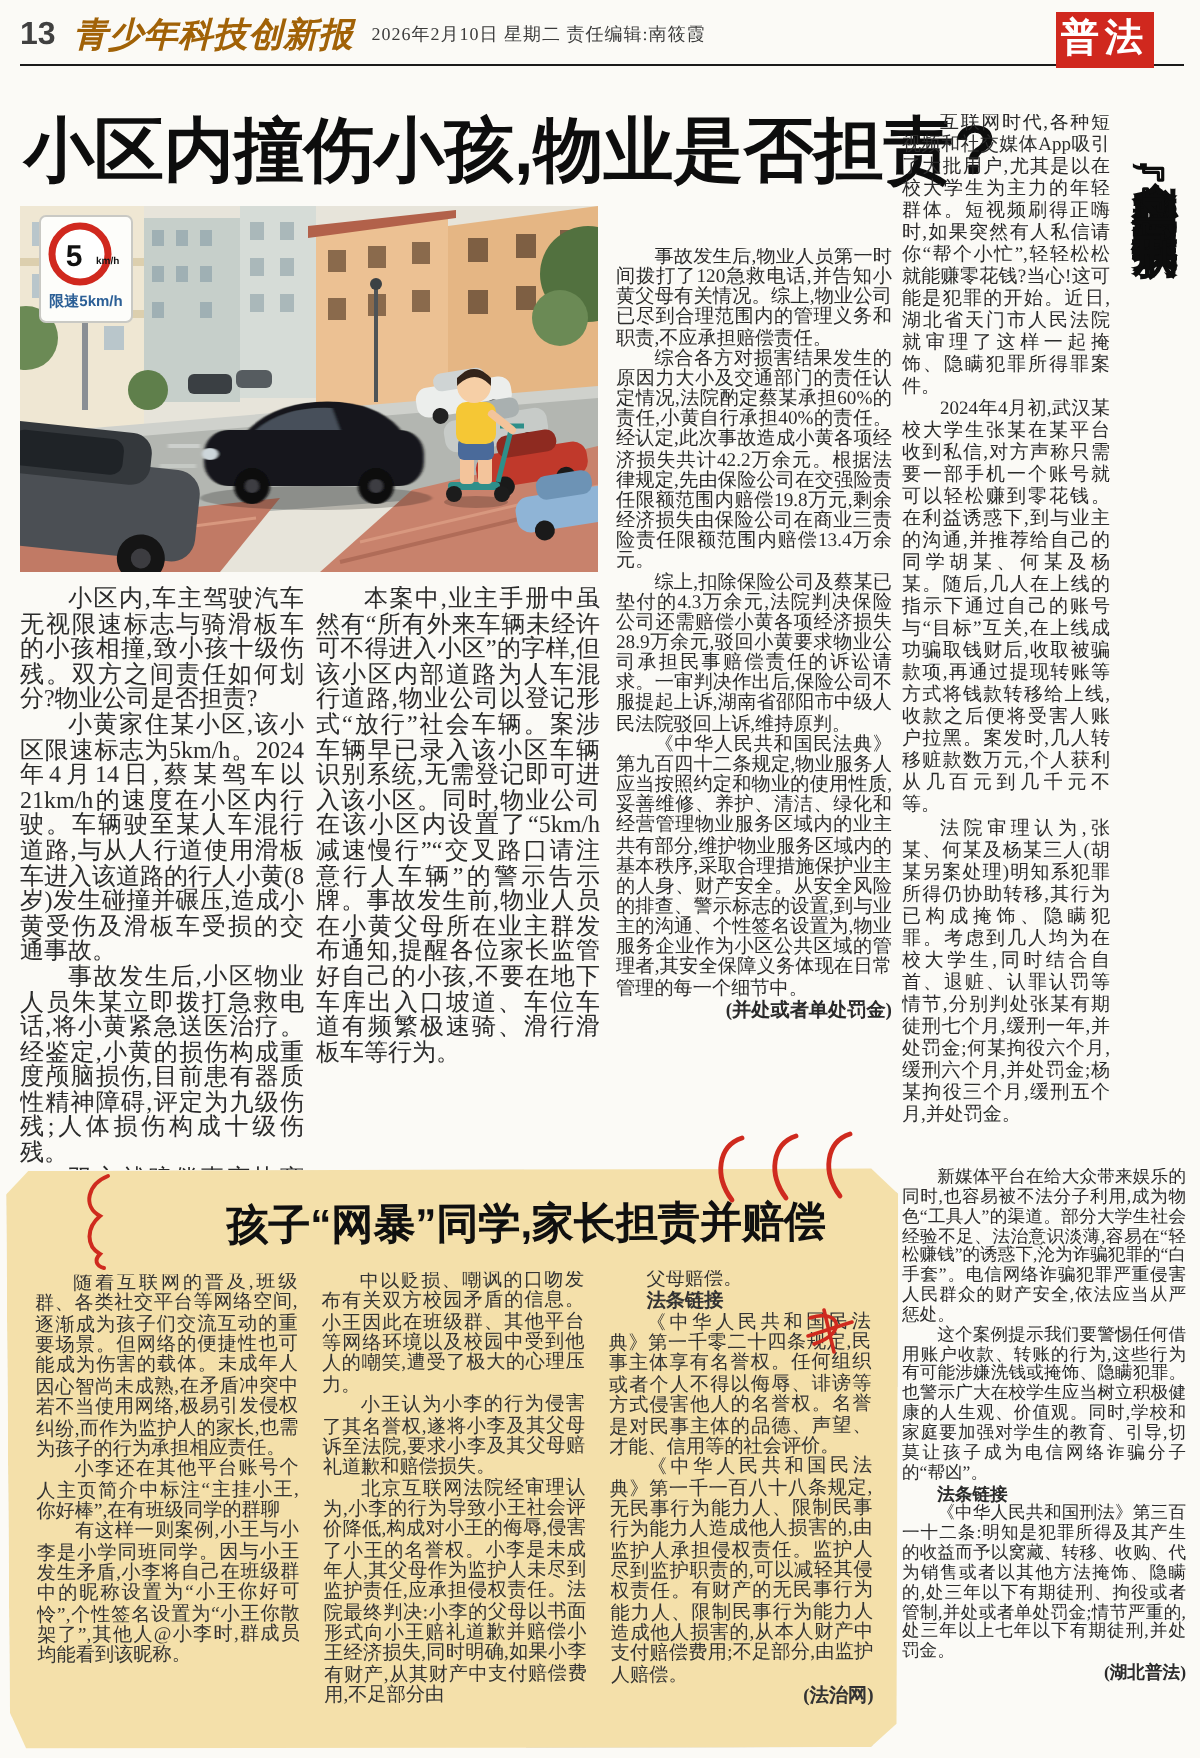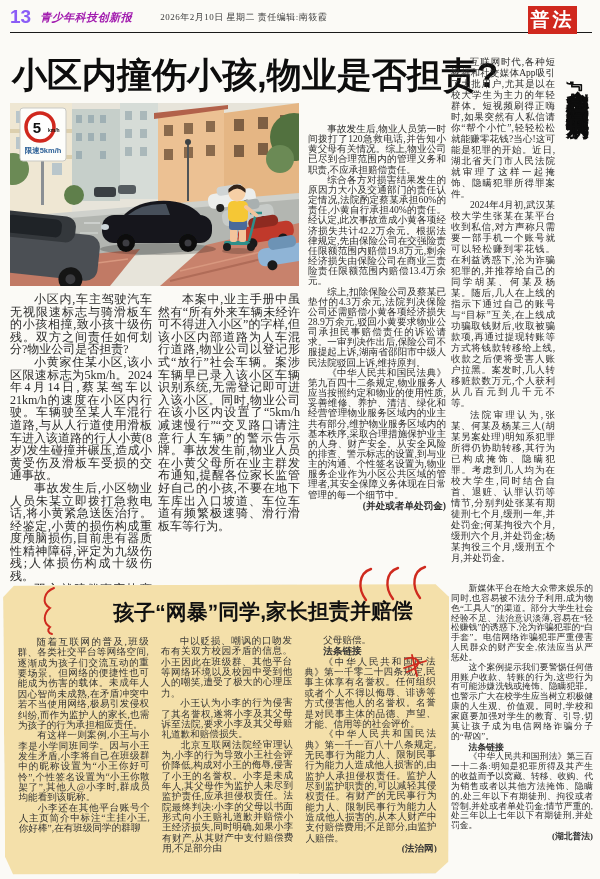--- a/index.html
+++ b/index.html
@@ -4,23 +4,23 @@
 <style>
   html,body{margin:0;padding:0;}
   body{
     width:600px;height:879px;position:relative;overflow:hidden;
     background:#fbfaf6;color:#2b2b2b;
     font-family:"Liberation Serif", serif;
   }
   .abs{position:absolute;}
   
   .header{left:10px;top:6px;right:8px;height:26px;}
-  .page-num{font-family:"Liberation Sans",sans-serif;font-weight:900;font-size:19px;color:#8b5cf6;display:inline-block;vertical-align:middle;}
-  .paper-name{display:inline-block;vertical-align:middle;margin-left:5px;color:#a21caf;font-weight:bold;font-style:italic;font-size:11px;letter-spacing:.5px;}
-  .dateline{display:inline-block;vertical-align:middle;margin-left:24px;font-size:9px;color:#3b3b3b;letter-spacing:.5px;}
+  .page-num{font-family:"Liberation Sans",sans-serif;font-weight:900;font-size:16px;color:#404040;display:inline-block;vertical-align:middle;}
+  .paper-name{display:inline-block;vertical-align:middle;margin-left:5px;color:#a16207;font-weight:bold;font-style:italic;font-size:17px;letter-spacing:.5px;}
+  .dateline{display:inline-block;vertical-align:middle;margin-left:5px;font-size:9px;color:#3b3b3b;letter-spacing:.5px;}
   .head-rule{left:10px;right:8px;top:32px;border-top:1.5px solid #1a1a1a;height:0;}
   .badge{top:6px;left:528px;width:49px;height:28px;background:#d0281e;color:#fff;
     font-family:"Liberation Sans",sans-serif;font-weight:900;font-size:19px;line-height:28px;
     text-align:center;letter-spacing:3px;z-index:3;}
   
   .main-headline{left:12px;top:52px;width:520px;white-space:nowrap;
     font-family:Liberation Sans, sans-serif;font-weight:900;font-size:35px;color:#0d0d0d;letter-spacing:0;}
   
   .illus{left:10px;top:103px;width:289px;height:183px;overflow:hidden;background:#e7e4da;}
   
@@ -225,43 +225,43 @@
       <p class="para">综合各方对损害结果发生的原因力大小及交通部门的责任认定情况,法院酌定蔡某承担60%的责任,小黄自行承担40%的责任。经认定,此次事故造成小黄各项经济损失共计42.2万余元。根据法律规定,先由保险公司在交强险责任限额范围内赔偿19.8万元,剩余经济损失由保险公司在商业三责险责任限额范围内赔偿13.4万余元。</p>
       <p class="para">综上,扣除保险公司及蔡某已垫付的4.3万余元,法院判决保险公司还需赔偿小黄各项经济损失28.9万余元,驳回小黄要求物业公司承担民事赔偿责任的诉讼请求。一审判决作出后,保险公司不服提起上诉,湖南省邵阳市中级人民法院驳回上诉,维持原判。</p>
       <p class="para">《中华人民共和国民法典》第九百四十二条规定,物业服务人应当按照约定和物业的使用性质,妥善维修、养护、清洁、绿化和经营管理物业服务区域内的业主共有部分,维护物业服务区域内的基本秩序,采取合理措施保护业主的人身、财产安全。从安全风险的排查、警示标志的设置,到与业主的沟通、个性签名设置为,物业服务企业作为小区公共区域的管理者,其安全保障义务体现在日常管理的每一个细节中。</p>
     </div>
   <p class="byline">(并处或者单处罚金)</p>
 </div>
 
 <div class="abs v-headline">贪小利成『帮凶』,大学生因『互关收钱』获刑</div>
 <div class="abs col r-col">
     <p class="para">互联网时代,各种短视频和社交媒体App吸引了大批用户,尤其是以在校大学生为主力的年轻群体。短视频刷得正嗨时,如果突然有人私信请你“帮个小忙”,轻轻松松就能赚零花钱?当心!这可能是犯罪的开始。近日,湖北省天门市人民法院就审理了这样一起掩饰、隐瞒犯罪所得罪案件。</p>
-    <p class="para">2024年4月初,武汉某校大学生张某在某平台收到私信,对方声称只需要一部手机一个账号就可以轻松赚到零花钱。在利益诱惑下,沦为诈骗犯罪的,并推荐给自己的同学胡某、何某及杨某。随后,几人在上线的指示下通过自己的账号与“目标”互关,在上线成功骗取钱财后,收取被骗款项,再通过提现转账等方式将钱款转移给上线,收款之后便将受害人账户拉黑。案发时,几人转移赃款数万元,个人获利从几百元到几千元不等。</p>
+    <p class="para">2024年4月初,武汉某校大学生张某在某平台收到私信,对方声称只需要一部手机一个账号就可以轻松赚到零花钱。在利益诱惑下,到与业主的沟通,并推荐给自己的同学胡某、何某及杨某。随后,几人在上线的指示下通过自己的账号与“目标”互关,在上线成功骗取钱财后,收取被骗款项,再通过提现转账等方式将钱款转移给上线,收款之后便将受害人账户拉黑。案发时,几人转移赃款数万元,个人获利从几百元到几千元不等。</p>
     <p class="para">法院审理认为,张某、何某及杨某三人(胡某另案处理)明知系犯罪所得仍协助转移,其行为已构成掩饰、隐瞒犯罪。考虑到几人均为在校大学生,同时结合自首、退赃、认罪认罚等情节,分别判处张某有期徒刑七个月,缓刑一年,并处罚金;何某拘役六个月,缓刑六个月,并处罚金;杨某拘役三个月,缓刑五个月,并处罚金。</p>
   </div>
 <div class="abs col r-wide">
   <div>
       <p class="para">新媒体平台在给大众带来娱乐的同时,也容易被不法分子利用,成为物色“工具人”的渠道。部分大学生社会经验不足、法治意识淡薄,容易在“轻松赚钱”的诱惑下,沦为诈骗犯罪的“白手套”。电信网络诈骗犯罪严重侵害人民群众的财产安全,依法应当从严惩处。</p>
       <p class="para">这个案例提示我们要警惕任何借用账户收款、转账的行为,这些行为有可能涉嫌洗钱或掩饰、隐瞒犯罪。也警示广大在校学生应当树立积极健康的人生观、价值观。同时,学校和家庭要加强对学生的教育、引导,切莫让孩子成为电信网络诈骗分子的“帮凶”。</p>
     </div>
   <p class="law-label">法条链接</p>
   <div>
       <p class="para">《中华人民共和国刑法》第三百一十二条:明知是犯罪所得及其产生的收益而予以窝藏、转移、收购、代为销售或者以其他方法掩饰、隐瞒的,处三年以下有期徒刑、拘役或者管制,并处或者单处罚金;情节严重的,处三年以上七年以下有期徒刑,并处罚金。</p>
     </div>
   <p class="byline">(湖北普法)</p>
 </div>
 
 <div class="abs note">
   <div class="note-inner">
     <div class="note-title">孩子“网暴”同学,家长担责并赔偿</div>
     <div class="note-cols">
       <div class="note-col">
           <p class="para">随着互联网的普及,班级群、各类社交平台等网络空间,逐渐成为孩子们交流互动的重要场景。但网络的便捷性也可能成为伤害的载体。未成年人因心智尚未成熟,在矛盾冲突中若不当使用网络,极易引发侵权纠纷,而作为监护人的家长,也需为孩子的行为承担相应责任。</p>
+          <p class="para">小李还在其他平台账号个人主页简介中标注“主挂小王,你好棒”,在有班级同学的群聊</p>
           <p class="para">有这样一则案例,小王与小李是小学同班同学。因与小王发生矛盾,小李将自己在班级群中的昵称设置为“小王你好可怜”,个性签名设置为“小王你散架了”,其他人@小李时,群成员均能看到该昵称。</p>
-          <p class="para">小李还在其他平台账号个人主页简介中标注“主挂小王,你好棒”,在有班级同学的群聊</p>
         </div>
       <div class="note-col">
           <p class="para">中以贬损、嘲讽的口吻发布有关双方校园矛盾的信息。小王因此在班级群、其他平台等网络环境以及校园中受到他人的嘲笑,遭受了极大的心理压力。</p>
           <p class="para">小王认为小李的行为侵害了其名誉权,遂将小李及其父母诉至法院,要求小李及其父母赔礼道歉和赔偿损失。</p>
           <p class="para">北京互联网法院经审理认为,小李的行为导致小王社会评价降低,构成对小王的侮辱,侵害了小王的名誉权。小李是未成年人,其父母作为监护人未尽到监护责任,应承担侵权责任。法院最终判决:小李的父母以书面形式向小王赔礼道歉并赔偿小王经济损失,同时明确,如果小李有财产,从其财产中支付赔偿费用,不足部分由</p>
         </div>
       <div class="note-col">
         <p class="para">父母赔偿。</p>
         <p class="law-label">法条链接</p>
         <div>

